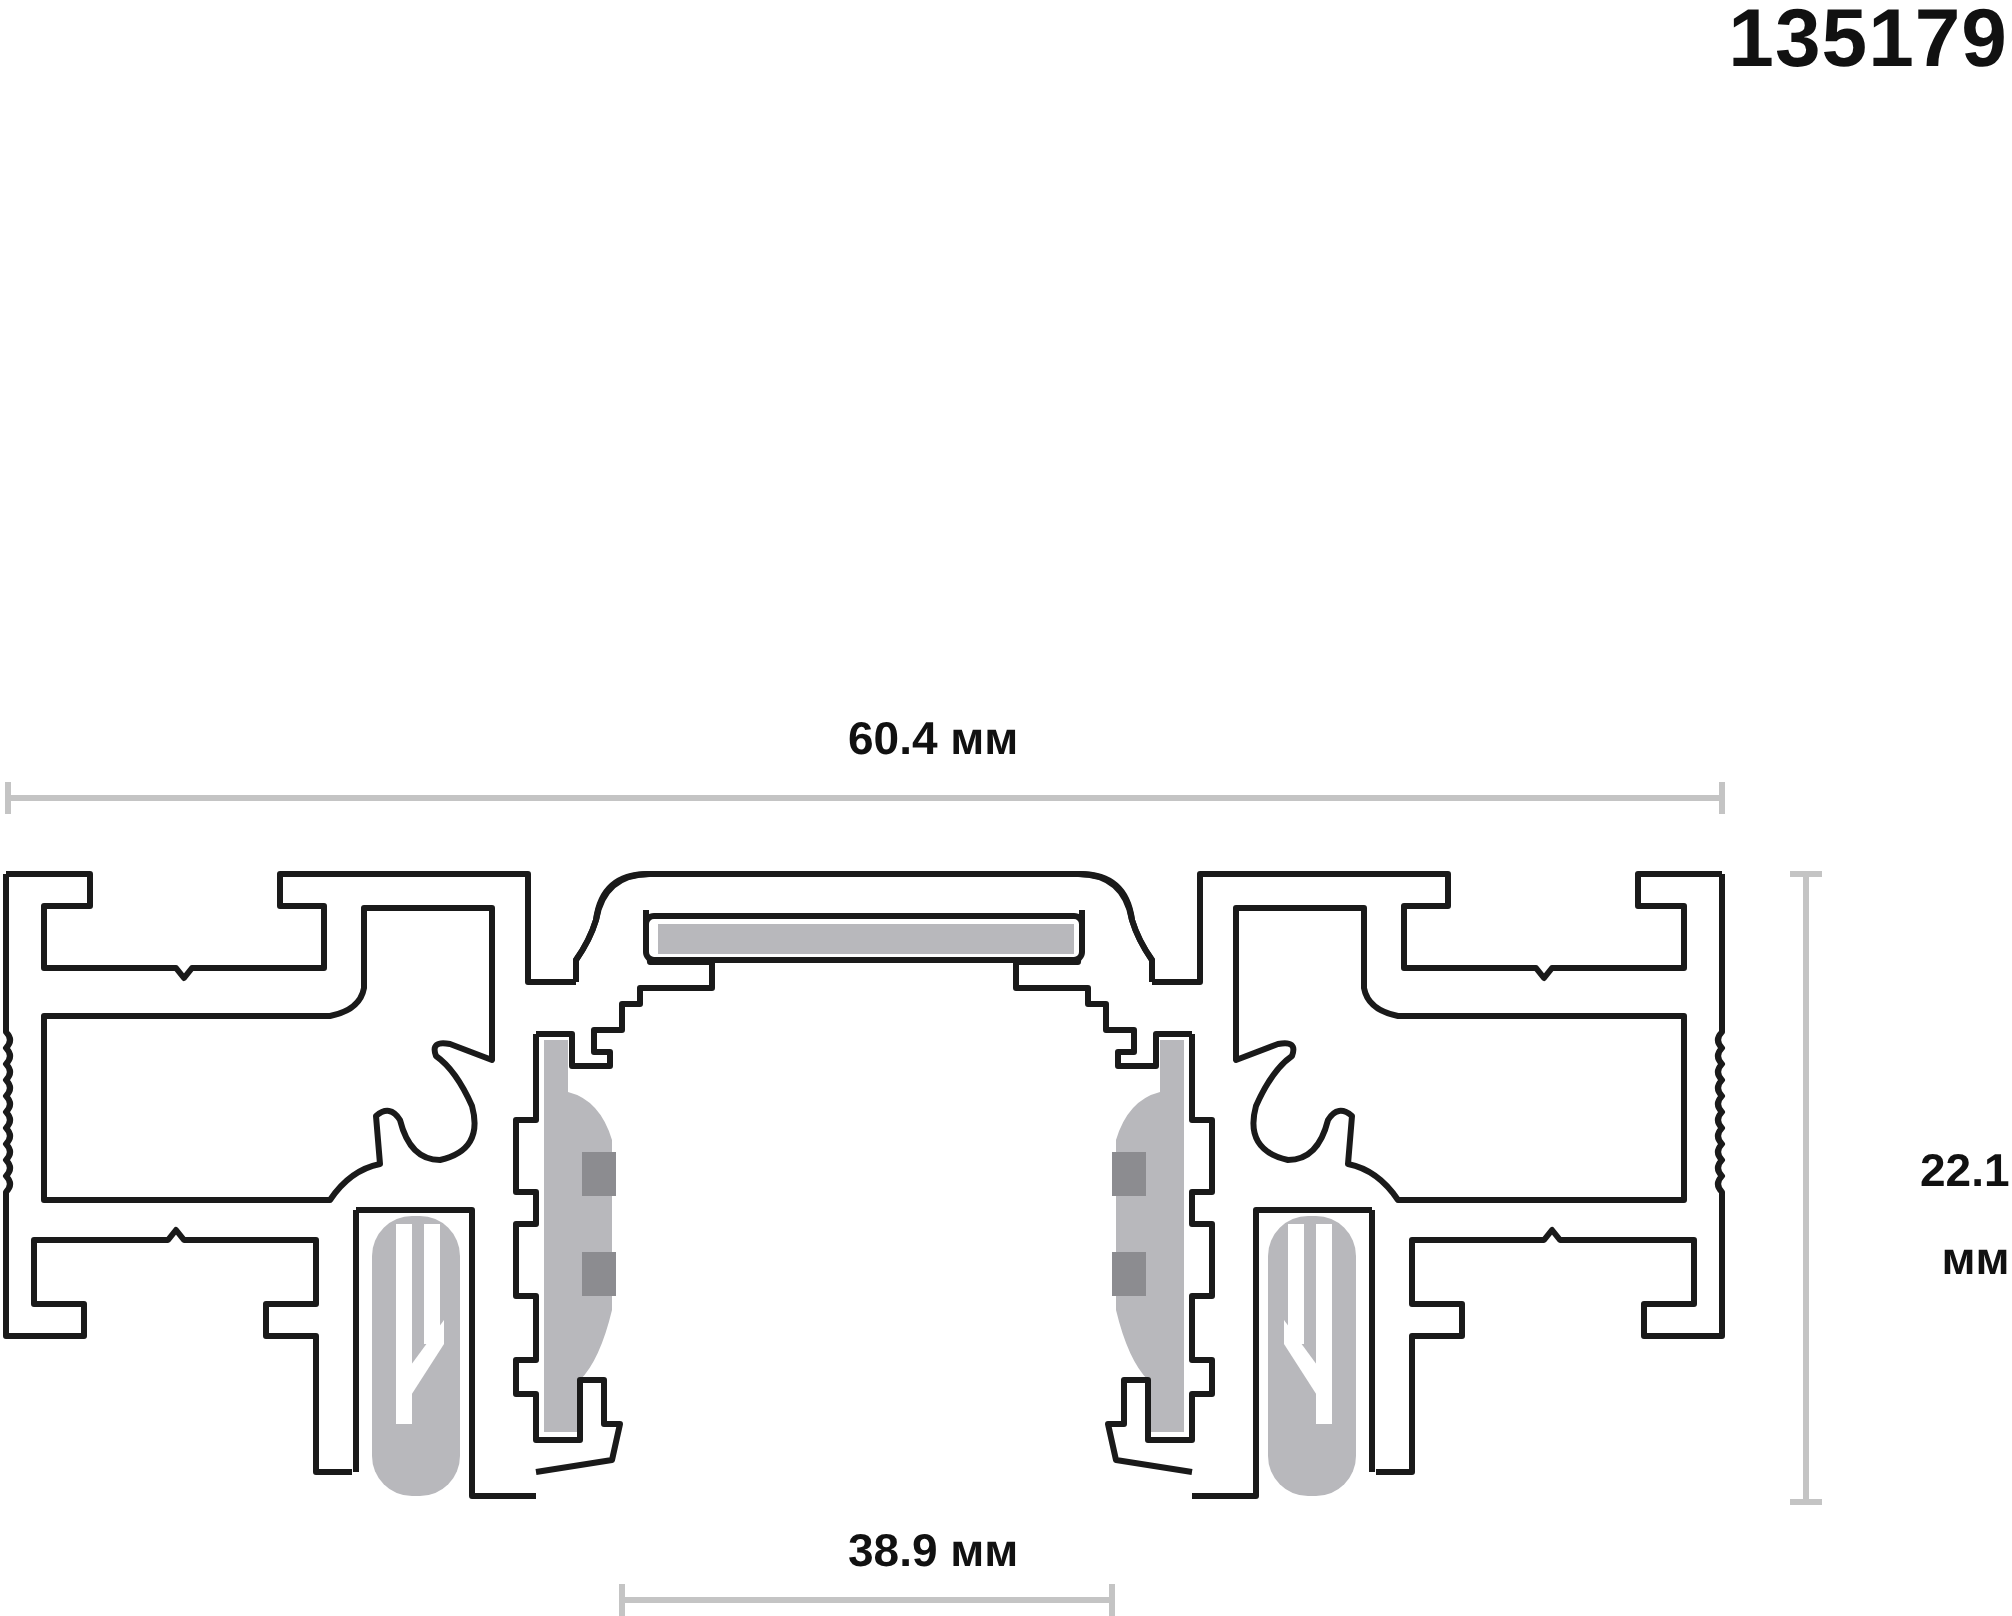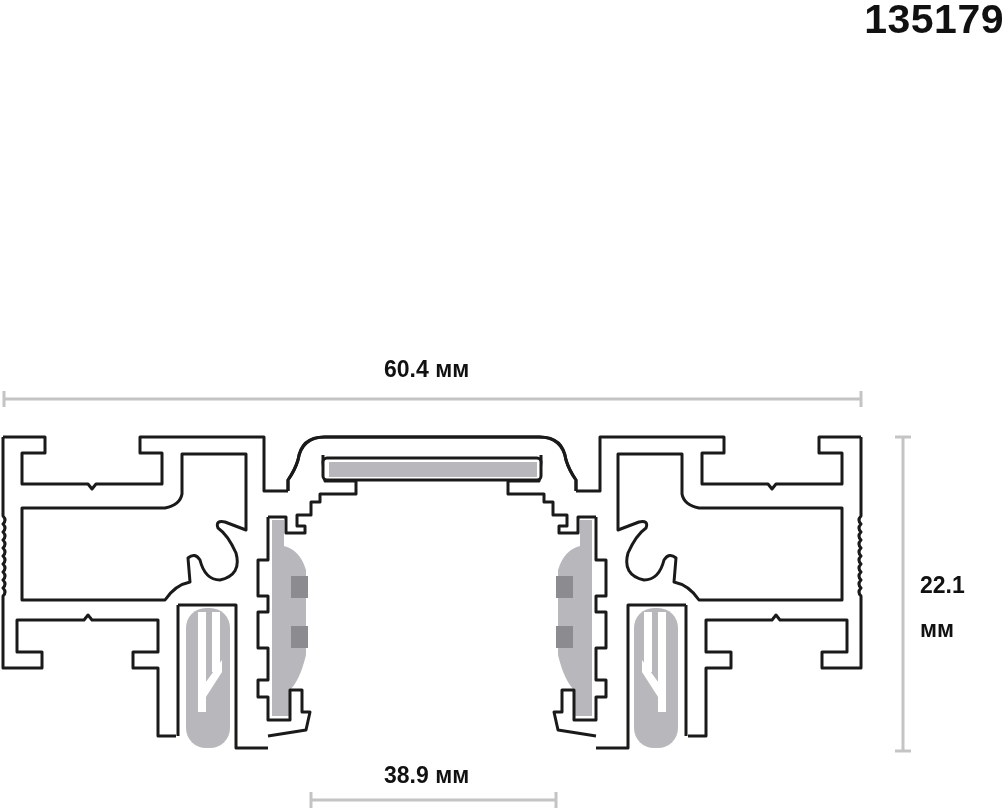--- a/index.html
+++ b/index.html
@@ -1,21 +1,21 @@
 <!DOCTYPE html>
 <html><head>
 <meta charset="utf-8">
 <style>
   html, body { margin:0; padding:0; background:#ffffff; }
   body { width:1006px; height:808px; position:relative; overflow:hidden; font-family:"Liberation Sans", sans-serif; }
   .code { position:absolute; right:2px; top:-4px; font-size:41px; font-weight:bold; color:#111; letter-spacing:0.5px; }
-  .dim-label { position:absolute; font-size:23px; font-weight:bold; color:#111; }
+  .dim-label { position:absolute; font-size:23px; font-weight:bold; color:#111;margin-left:40px; }
   .dim-w { left:384px; top:356px; }
   .dim-o { left:384px; top:762px; }
-  .dim-h { left:920px; top:563px; text-align:left; line-height:44px; }
+  .dim-h { left:920px; top:563px; text-align:right; line-height:44px; }
   svg { position:absolute; left:0; top:0; }
 </style>
 </head>
 <body>
 
 <div class="code">135179</div>
 
 <div class="dim-label dim-w">60.4 мм</div>
 <div class="dim-label dim-o">38.9 мм</div>
 <div class="dim-label dim-h">

